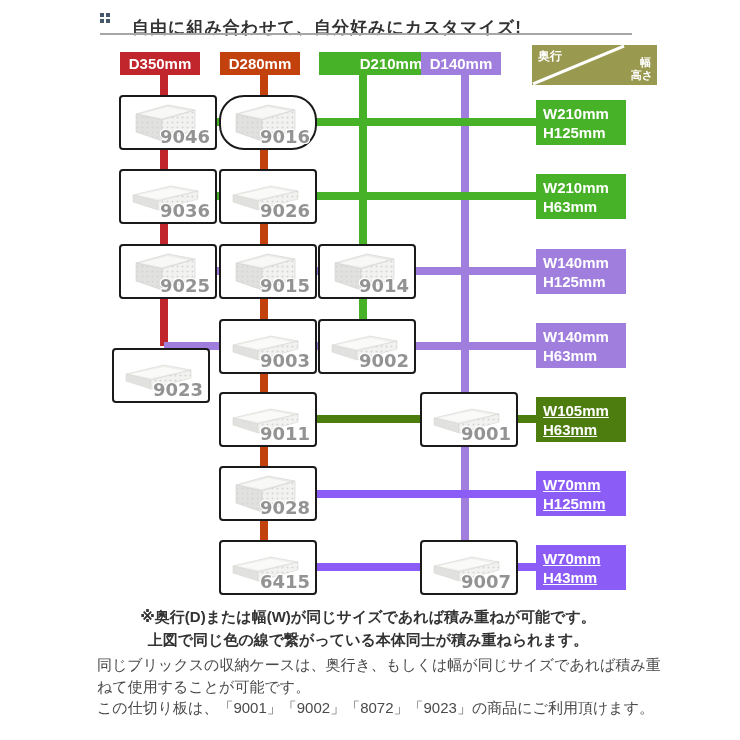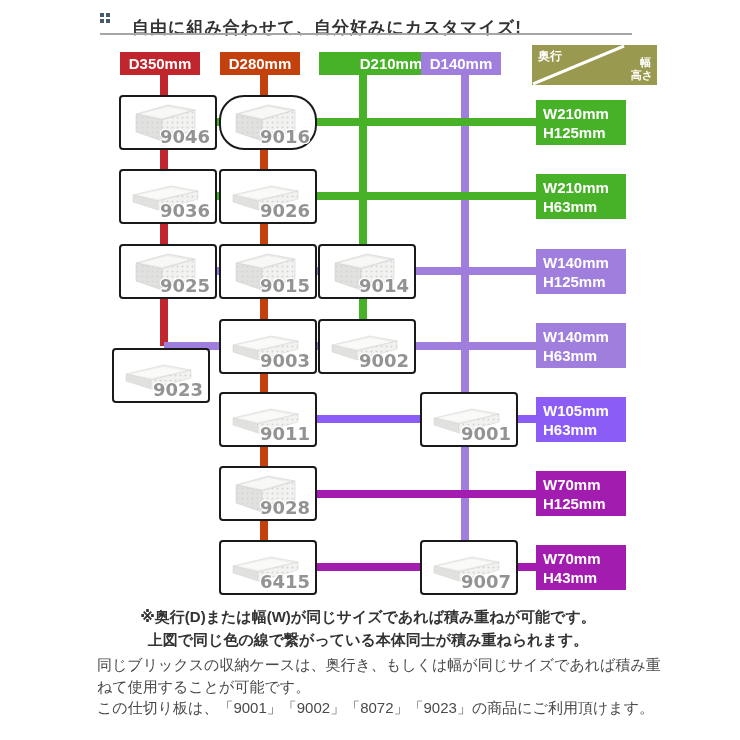--- a/index.html
+++ b/index.html
@@ -8,21 +8,21 @@
   
   .hdr-icon{position:absolute;left:100px;top:13px;display:grid;
             grid-template-columns:4px 4px;grid-gap:2px;}
   .hdr-icon i{width:4px;height:4px;background:#46586a;display:block;}
   .page-title{position:absolute;left:120px;top:4px;font-size:17px;font-weight:bold;
               color:#333;margin:12px;letter-spacing:1px;}
   .divider{position:absolute;left:100px;top:33px;width:532px;height:2px;background:#a6a6a6;}
   
   .c-red{background:#c1262c;} .c-orange{background:#c2410c;}
   .c-green{background:#47b227;} .c-purple{background:#9f7edd;}
-  .c-pink{background:#8b5cf6;} .c-blue{background:#a21caf;}
+  .c-pink{background:#4d7c0f;text-decoration:underline;} .c-blue{background:#8b5cf6;text-decoration:underline;}
   .c-olive{background:#99994f;}
   
   .vline{position:absolute;width:8px;z-index:1;}
   .hline{position:absolute;height:8px;z-index:2;}
   .colhdr{position:absolute;top:52px;width:80px;height:23px;z-index:3;color:#fff;
           font-weight:bold;font-size:15px;text-align:center;line-height:23px;}
   .pbox{position:absolute;width:98px;height:55px;box-sizing:border-box;background:#fff;
         border:2.5px solid #1a1a1a;border-radius:4px;z-index:3;}
   .pbox svg.bin{position:absolute;left:3px;top:3px;}
   .pnum{position:absolute;right:5px;bottom:1px;font-size:18px;font-weight:bold;color:#939393;

